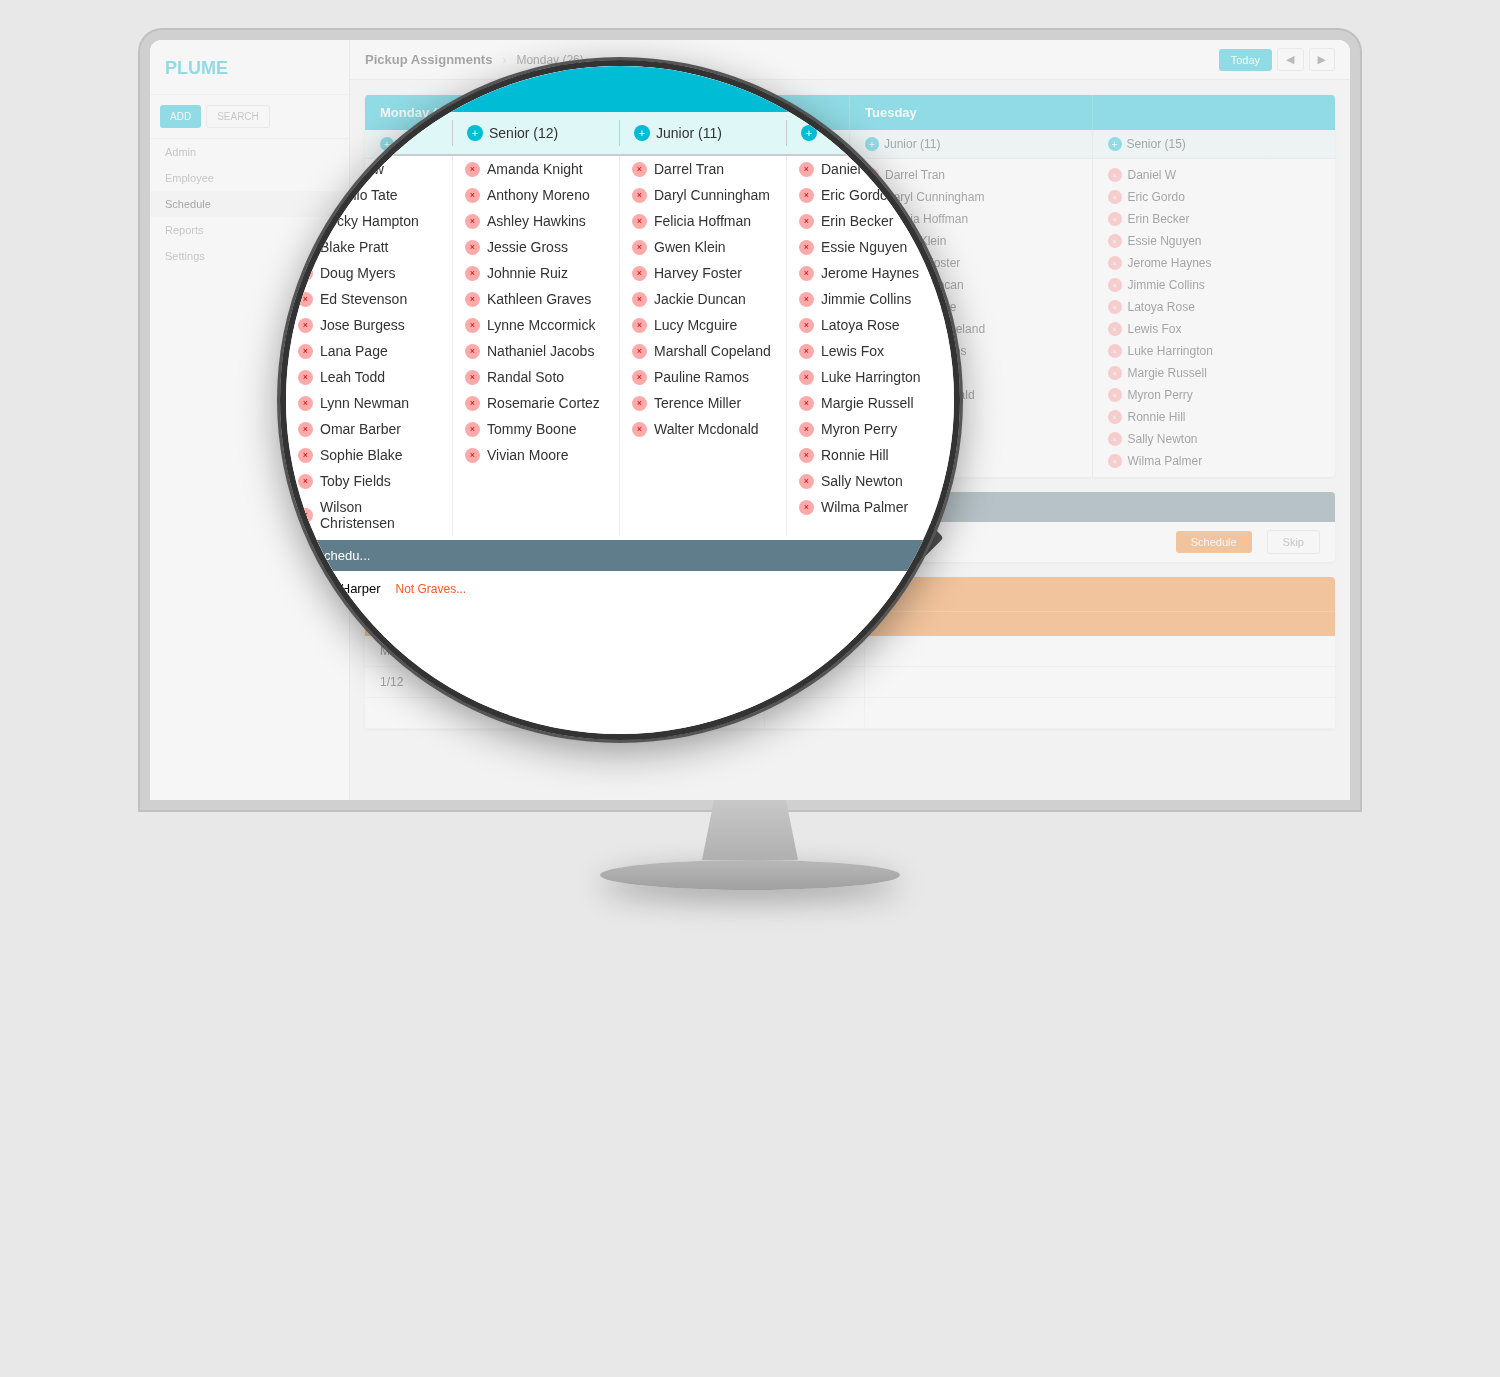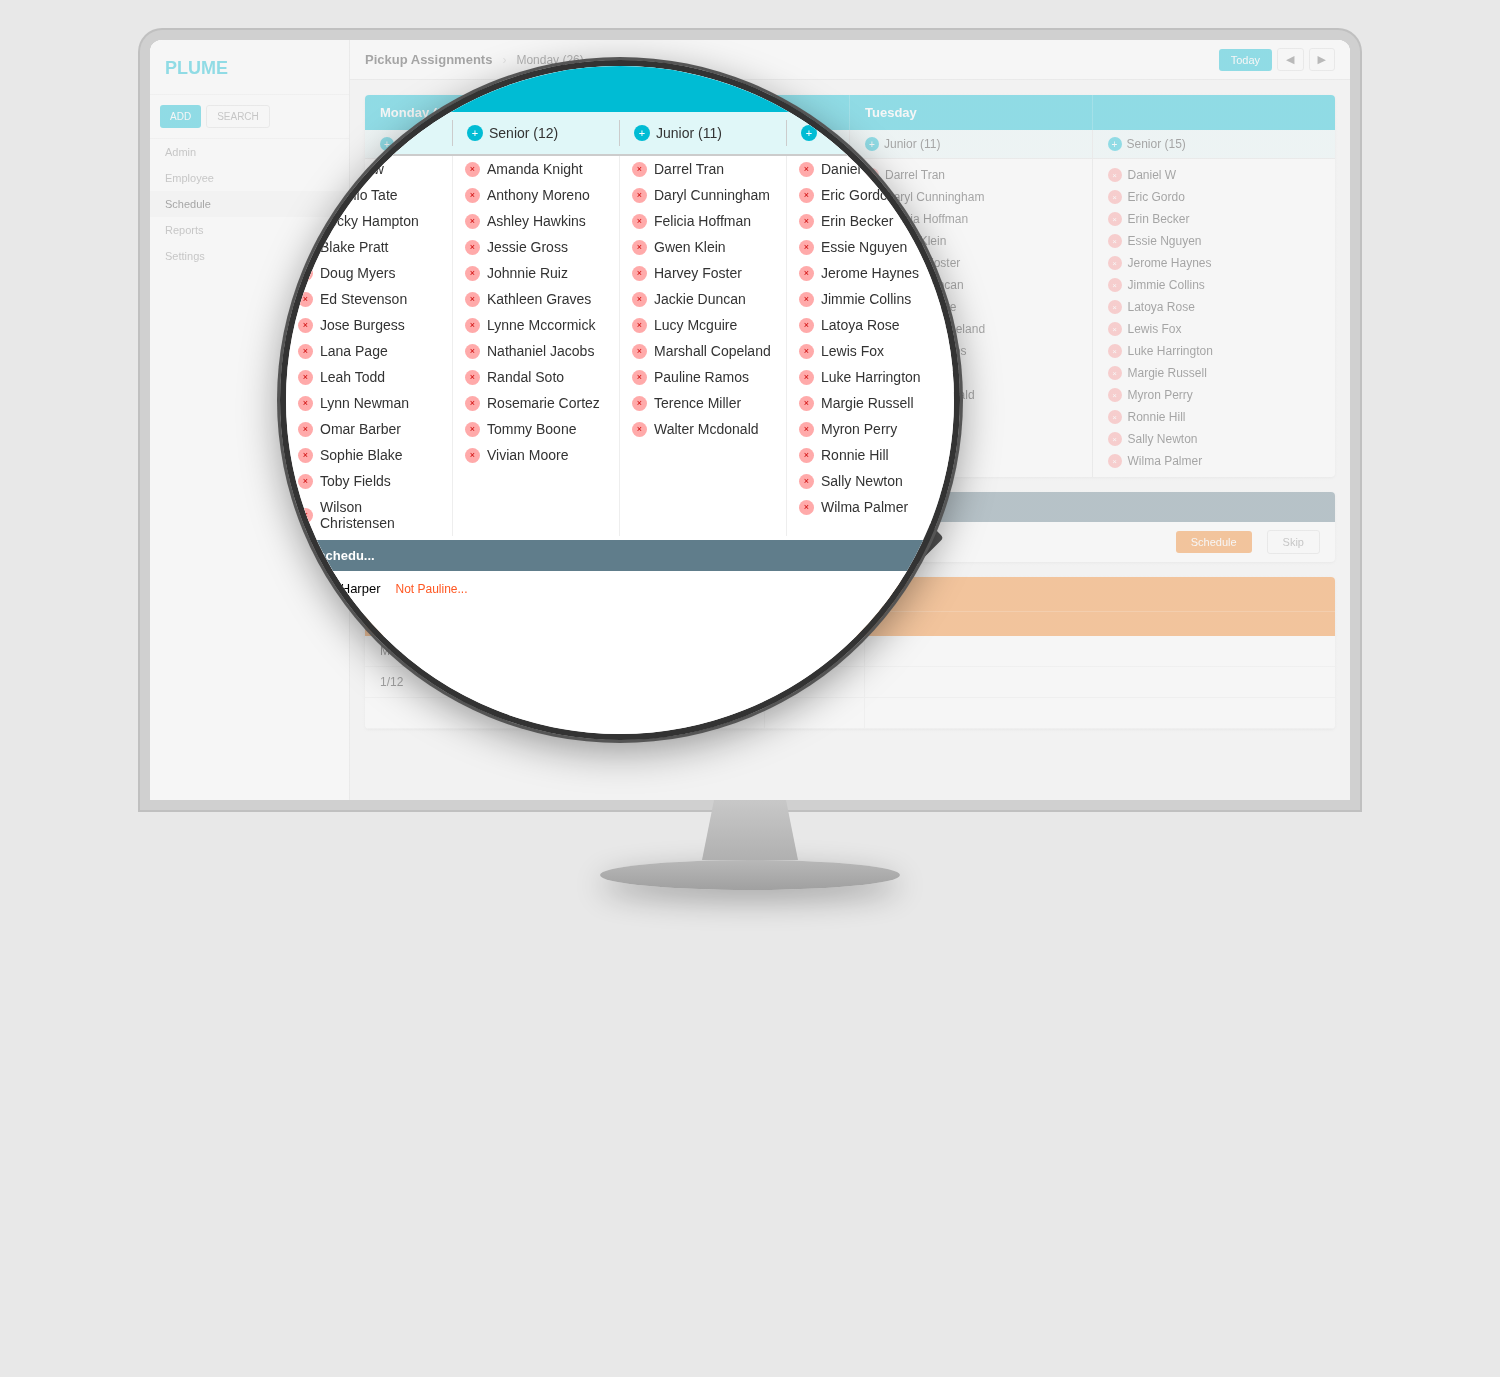--- a/index.html
+++ b/index.html
@@ -701,26 +701,26 @@
               <span style="width:15px;height:15px;border-radius:50%;background:#ffaaaa;display:inline-flex;align-items:center;justify-content:center;font-size:9px;color:#cc0000;flex-shrink:0;">×</span>
               Sally Newton
             </div>
             <div style="display:flex;align-items:center;padding:5px 12px;font-size:14px;color:#333;gap:7px;">
               <span style="width:15px;height:15px;border-radius:50%;background:#ffaaaa;display:inline-flex;align-items:center;justify-content:center;font-size:9px;color:#cc0000;flex-shrink:0;">×</span>
               Wilma Palmer
             </div>
           </div>
         </div>
 
-        <div style="background:#607d8b; color:#fff; padding:8px 15px; font-size:13px; font-weight:700; margin-top:4px;">
+        <div style="background:#607d8b; color:#fff; padding:8px 15px; font-size:13px; font-weight:400; margin-top:4px;">
           <span>Unschedu...</span>
         </div>
         <div style="display:flex; align-items:center; padding:10px 15px; font-size:13px; gap:15px; background:#fff;">
           <span>Velma Harper</span>
-          <span style="color:#ff5722; font-size:12px;">Not Pauline...</span>
+          <span style="color:#ff5722; font-size:12px;">Not Graves...</span>
         </div>
       </div>
     </div>
 
     <div style="position:absolute; bottom:180px; left:775px; width:22px; height:90px; background:linear-gradient(to bottom, #555,#333); border-radius:4px; transform:rotate(45deg); transform-origin:top center; z-index:99;"></div>
 
   </div>
 
   <div class="monitor-stand-neck"></div>
   <div class="monitor-stand-base"></div>

